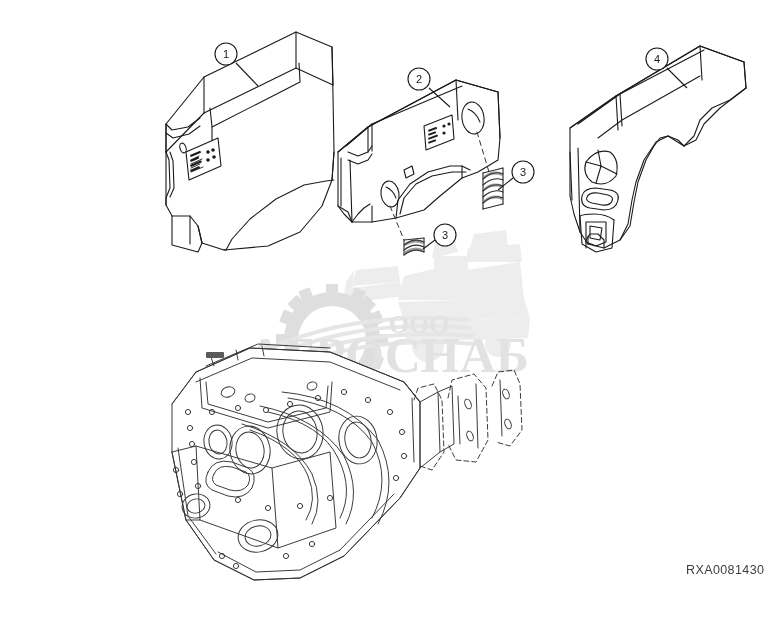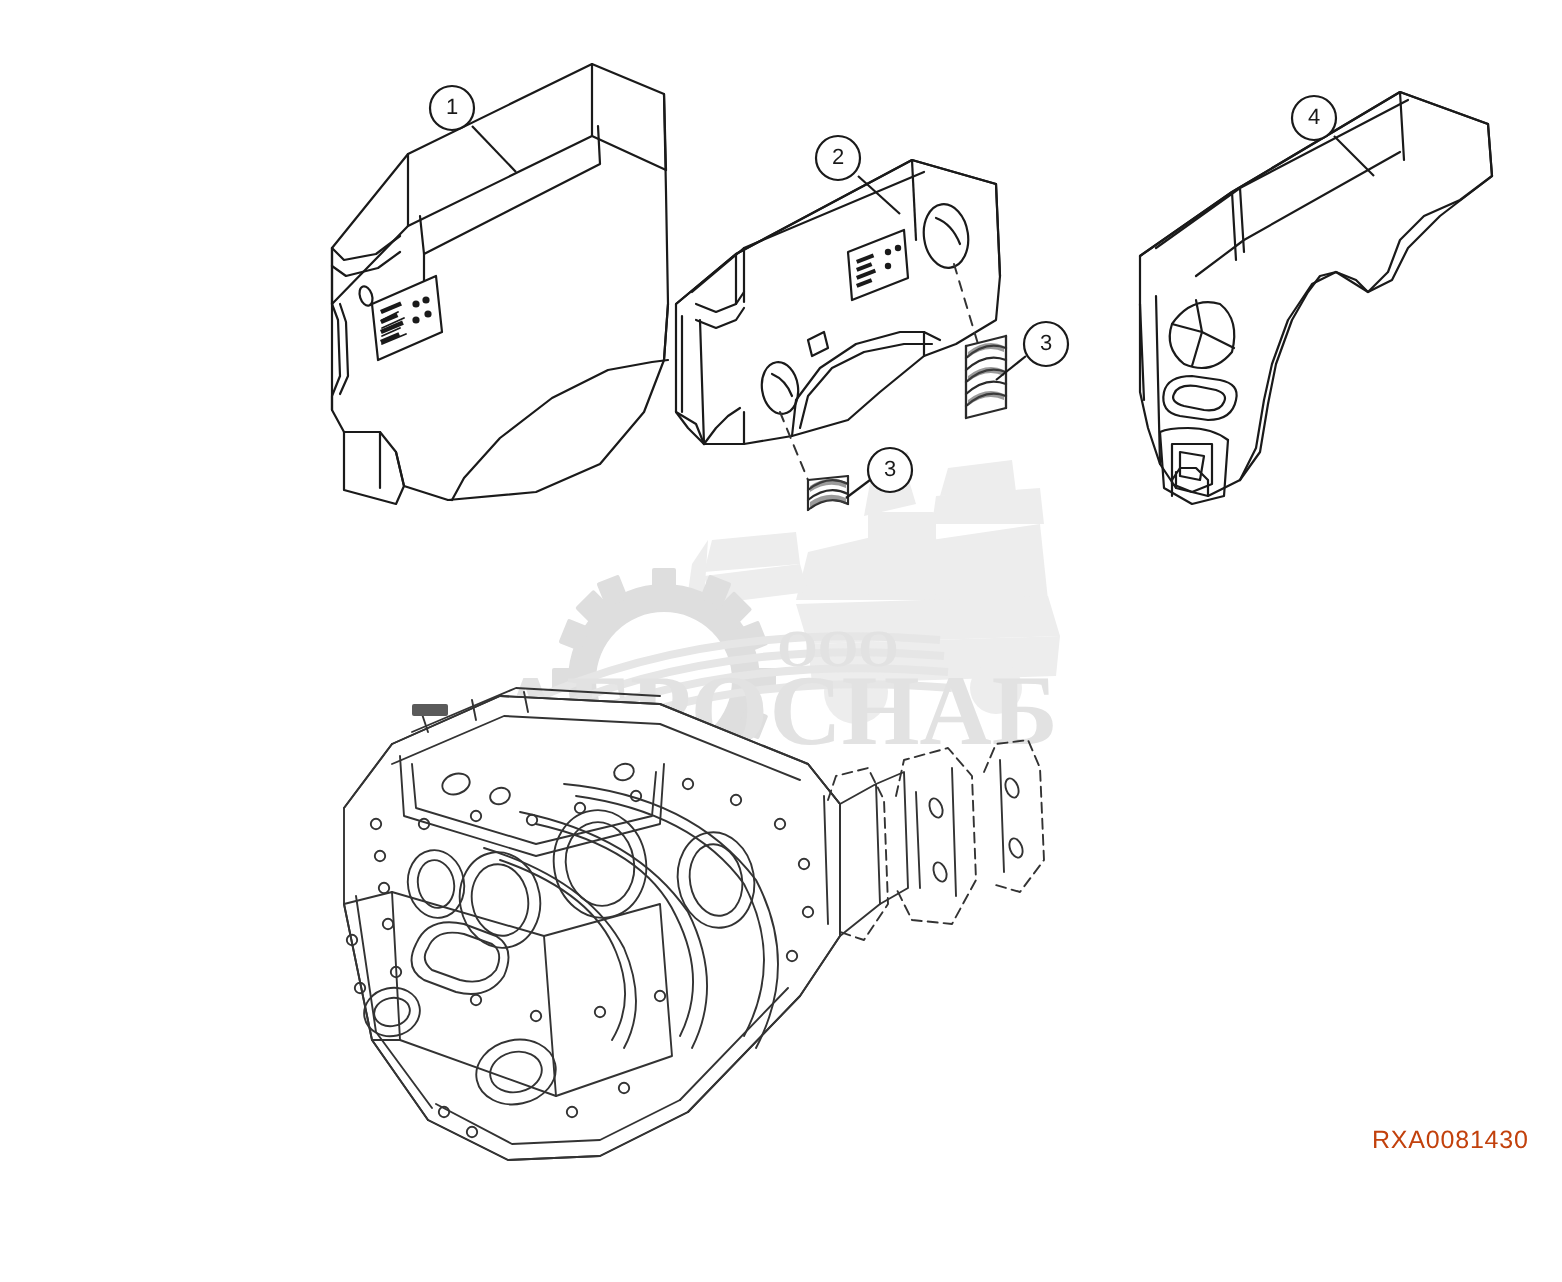--- a/index.html
+++ b/index.html
@@ -30,21 +30,21 @@
   }
   #watermark-layer { z-index: 1; }
   #parts-layer     { z-index: 2; }
   #callout-layer   { z-index: 3; }
   #figure-code {
     position: absolute;
     left: 686px;
     top: 563px;
     font-size: 12.5px;
     letter-spacing: 0.4px;
-    color: #c2410c;
+    color: #404040;
     z-index: 4;
     white-space: nowrap;
     font-family: "Liberation Sans", sans-serif;
     text-align: center;
   }
   .callout-num {
     font-size: 11px;
     fill: #1a1a1a;
     font-family: "Liberation Sans", sans-serif;
     text-anchor: middle;

